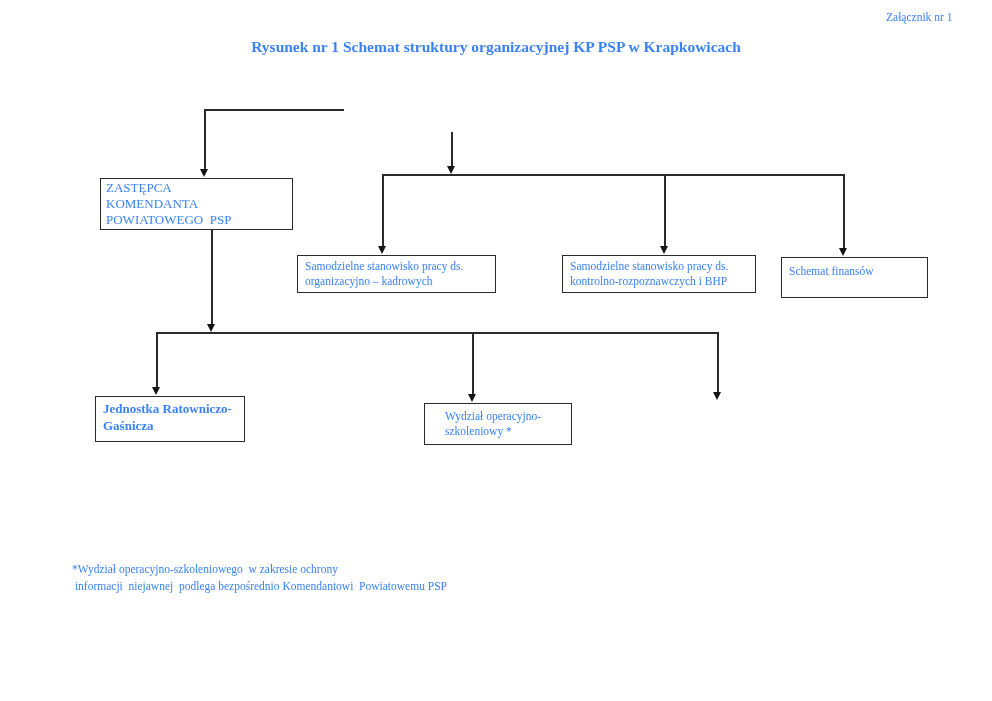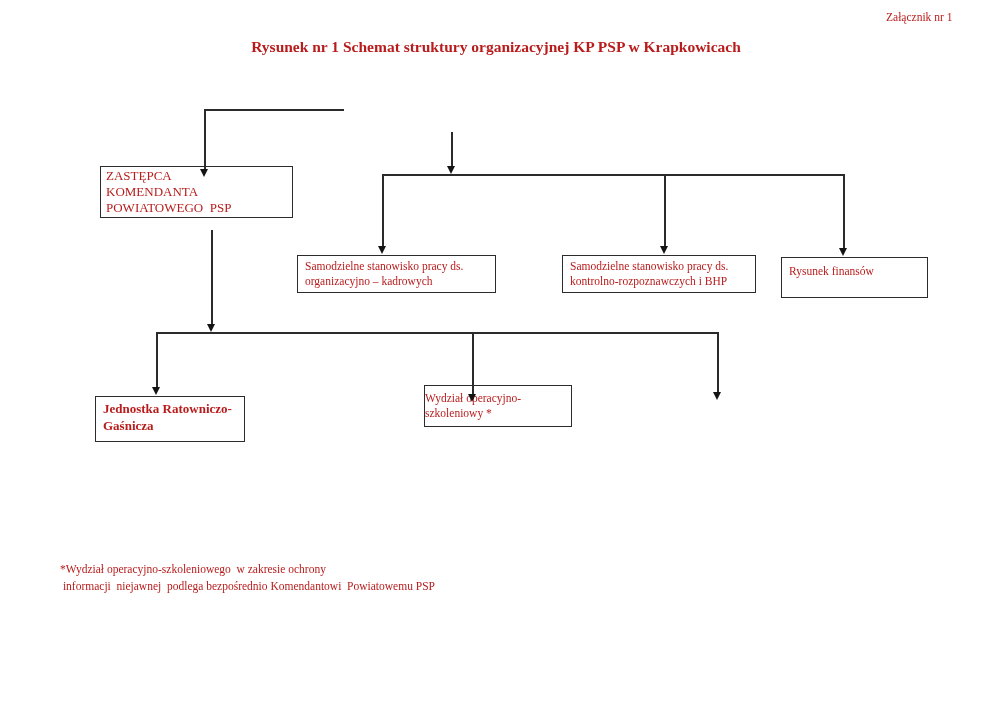--- a/index.html
+++ b/index.html
@@ -1,21 +1,21 @@
 <!DOCTYPE html>
 <html><head>
 <meta charset="utf-8">
 <style>
   html,body { margin:0; padding:0; background:#ffffff; }
   .page {
     position:relative;
     width:992px; height:701px;
     background:#ffffff;
     font-family:"Liberation Serif", serif;
-    color:#b91c1c;
+    color:#3b82f6;
     overflow:hidden;
   }
   .attachment {
     position:absolute; top:11px; left:886px;
     font-size:11.5px;
   }
   .title {
     position:absolute; top:38px; left:0; width:100%;
     text-align:center;
     font-size:15.5px; font-weight:bold;
@@ -25,79 +25,79 @@
     box-sizing:border-box;
     border:1.6px solid #2b2b2b;
     background:#ffffff;
     white-space:pre-wrap;
   }
   .node-komendant {
     left:343px; top:88px; width:235px; height:44px;
     text-align:center; font-size:13.5px; line-height:17px; padding-top:3px;
   }
   .node-zastepca {
-    left:100px; top:166px; width:193px; height:52px;
+    left:100px; top:178px; width:193px; height:52px;
     font-size:13px; line-height:16px; padding:1px 5px;
   }
   .node-org-kadr {
     left:297px; top:255px; width:199px; height:38px;
     font-size:11.5px; line-height:15px; padding:3px 7px;
   }
   .node-kontrolno {
     left:562px; top:255px; width:194px; height:38px;
     font-size:11.5px; line-height:15px; padding:3px 7px;
   }
   .node-finanse {
     left:781px; top:257px; width:147px; height:41px;
     font-size:11.5px; line-height:15px; padding:6px 7px;
   }
   .node-jrg {
     left:95px; top:396px; width:150px; height:46px;
     font-size:13px; line-height:17px; padding:3px 7px;font-weight:bold;
   }
   .node-wydzial {
-    left:424px; top:385px; width:148px; height:42px;
-    font-size:11.5px; line-height:15px; padding:5px 0;
+    left:424px; top:403px; width:148px; height:42px;
+    font-size:11.5px; line-height:15px; padding:5px 20px;
   }
   .node-kwaterm {
     left:670px; top:401px; width:182px; height:55px;
     font-size:11.5px; line-height:15px; padding:4px 8px;
   }
   .hline, .vline { position:absolute; background:#2b2b2b; }
   .hline { height:1.5px; }
   .vline { width:1.5px; }
   .arrow-down {
     position:absolute; width:0; height:0;
     border-left:4.5px solid transparent;
     border-right:4.5px solid transparent;
     border-top:8px solid #141414;
   }
   .footnote {
-    position:absolute; left:60px; top:561px;
+    position:absolute; left:72px; top:561px;
     font-size:11.5px; line-height:17px;
     white-space:pre-wrap;
   }
 </style>
 </head>
 <body>
 
 <div class="page">
 
   <div class="attachment">Załącznik nr 1</div>
 
   <div class="title">Rysunek nr 1 Schemat struktury organizacyjnej KP PSP w Krapkowicach</div>
 
   <div class="node node-zastepca">ZASTĘPCA
 KOMENDANTA
 POWIATOWEGO  PSP</div>
   <div class="node node-org-kadr">Samodzielne stanowisko pracy ds.
 organizacyjno – kadrowych</div>
   <div class="node node-kontrolno">Samodzielne stanowisko pracy ds.
 kontrolno-rozpoznawczych i BHP</div>
-  <div class="node node-finanse">Rysunek finansów</div>
+  <div class="node node-finanse">Schemat finansów</div>
   <div class="node node-jrg">Jednostka Ratowniczo-
 Gaśnicza</div>
   <div class="node node-wydzial">Wydział operacyjno-
 szkoleniowy *</div>
 
   <div class="hline" style="left:204px; top:109px; width:140px;"></div>
   <div class="vline" style="left:204px; top:109px; height:61px;"></div>
   <div class="arrow-down" style="left:200px; top:169px;"></div>
 
   <div class="vline" style="left:451px; top:132px; height:35px;"></div>

